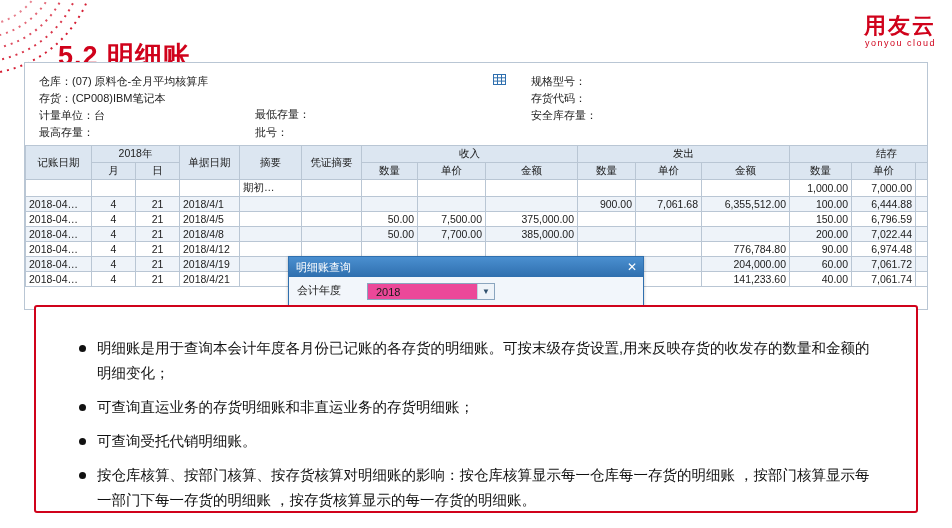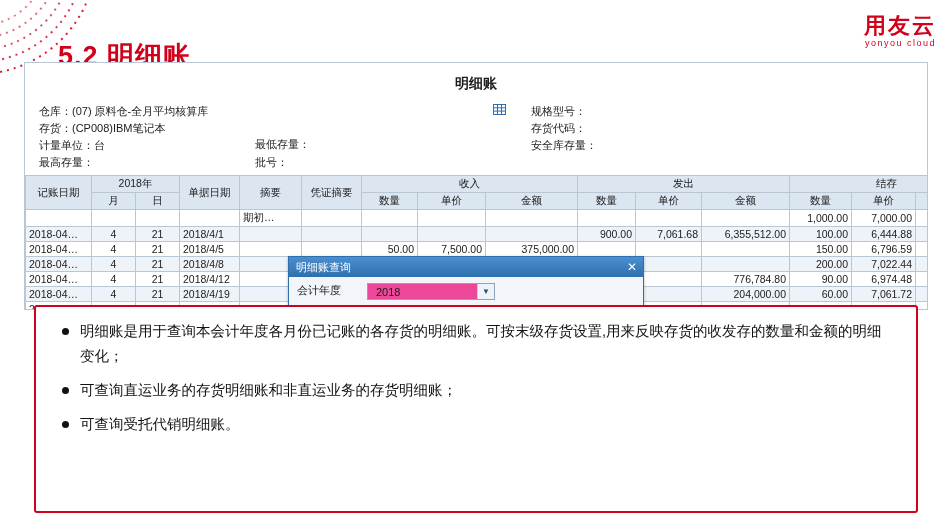--- a/index.html
+++ b/index.html
@@ -211,21 +211,21 @@
     top: 305px;
     width: 884px;
     height: 208px;
     border: 2px solid #d0021b;
     border-radius: 3px;
     background: #ffffff;
     box-sizing: border-box;
     padding: 12px 20px 0 22px;
   }
   .callout ul {
-    margin: 0;
+    margin: 17px;
     padding: 0 0 0 22px;
     list-style: none;
   }
   .callout li {
     position: relative;
     font-size: 14.5px;
     line-height: 25px;
     color: #111111;
     margin-bottom: 9px;
   }
@@ -255,21 +255,20 @@
 
 <div class="slide-title">5.2 明细账</div>
 
 <div class="brand">
   <div class="brand-cn">用友云</div>
   <div class="brand-en">yonyou cloud</div>
 </div>
 
 <div class="app-window">
 
-  <div class="report-title">明细账</div>
 
   <div class="info-block">
     <div class="info-left">
       <div>仓库：(07) 原料仓-全月平均核算库</div>
       <div>存货：(CP008)IBM笔记本</div>
       <div>计量单位：台</div>
       <div>最高存量：</div>
     </div>
     <div class="info-mid">
       <div>批号：</div>
@@ -468,14 +467,15 @@
       <span class="caret">▼</span>
     </span>
   </div>
 </div>
 
 <div class="callout">
   <ul>
     <li>明细账是用于查询本会计年度各月份已记账的各存货的明细账。可按末级存货设置,用来反映存货的收发存的数量和金额的明细变化；</li>
     <li>可查询直运业务的存货明细账和非直运业务的存货明细账；</li>
     <li>可查询受托代销明细账。</li>
+    <li>按仓库核算、按部门核算、按存货核算对明细账的影响：按仓库核算显示每一仓库每一存货的明细账 ，按部门核算显示每一部门下每一存货的明细账 ，按存货核算显示的每一存货的明细账。</li>
   </ul>
 </div>
 
 </body></html>

